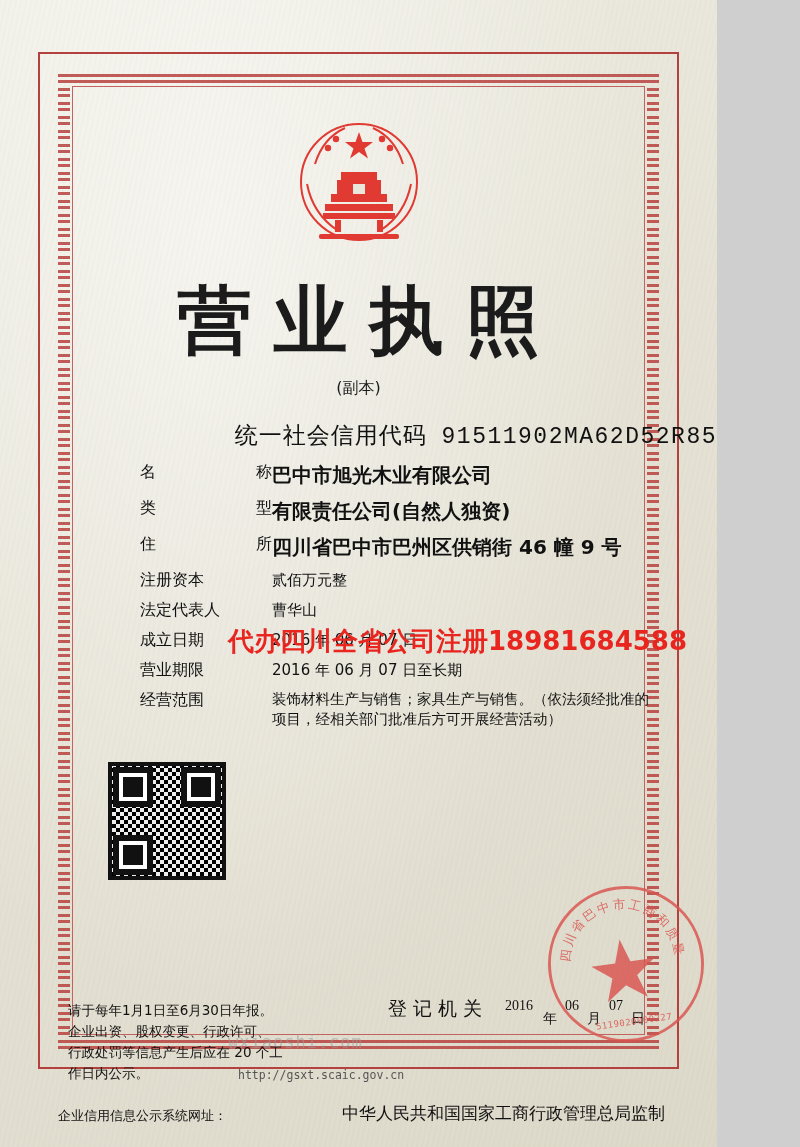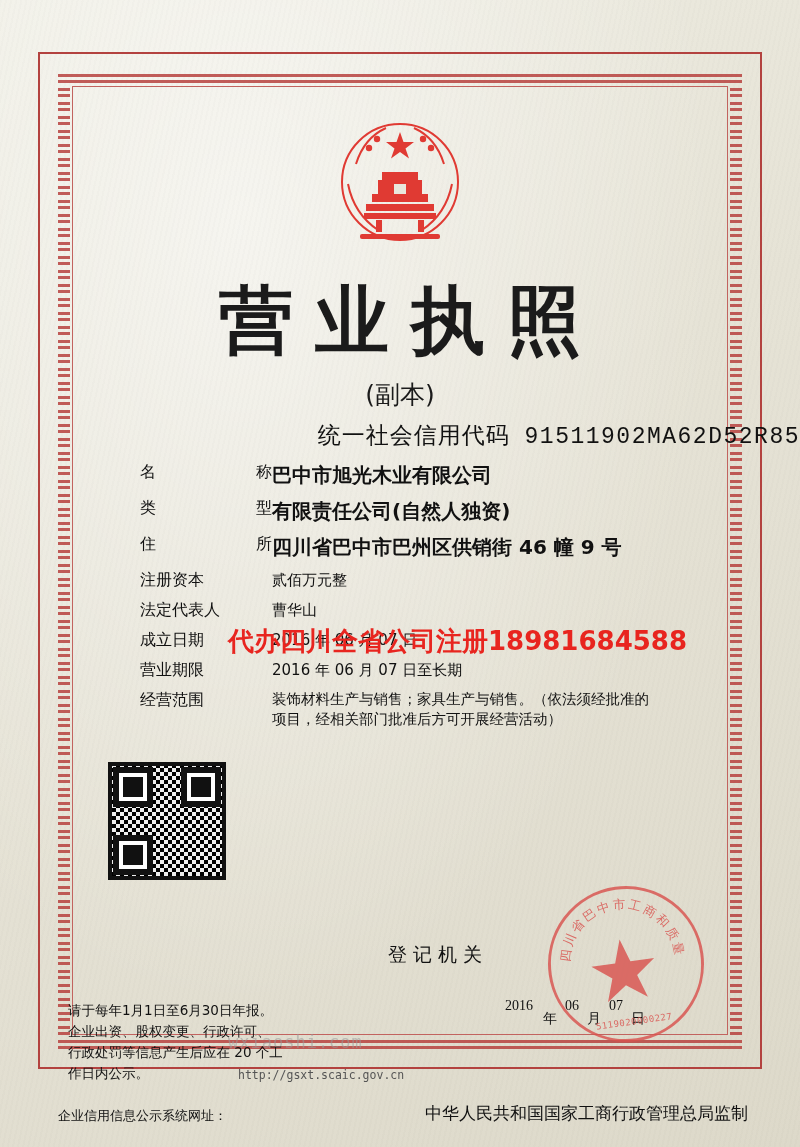--- a/index.html
+++ b/index.html
@@ -4,21 +4,21 @@
 <style>
   html,body{margin:0;padding:0;}
   body{
     width:800px;height:1147px;
     background:#cfcfcf;
     font-family:"Liberation Sans", sans-serif;
     overflow:hidden;
   }
   .page{
     position:relative;
-    width:800px;height:1147px;
+    width:717px;height:1147px;
     background:#e9e7dc;
     background-image:
       radial-gradient(ellipse at 30% 20%, rgba(255,255,255,.55), rgba(255,255,255,0) 60%),
       linear-gradient(150deg,#efeee4 0%,#e6e3d6 45%,#ddd9c9 100%);
     overflow:hidden;
   }
   
   .page:before{
     content:"";position:absolute;inset:0;
     background:
@@ -58,21 +58,21 @@
     font-family:"DejaVu Sans", sans-serif;
     font-weight:bold;
     font-size:74px;
     letter-spacing:22px;
     text-indent:22px;
     color:#1b1b1b;
   }
   .subtitle{
     position:absolute;top:378px;left:0;right:0;text-align:center;
     font-family:"DejaVu Sans", sans-serif;
-    font-size:25px;color:#1b1b1b;
+    font-size:16px;color:#1b1b1b;
   }
   .credit-code{
     position:absolute;top:420px;left:0;right:0;text-align:right;
     font-family:Liberation Mono, monospace;
     font-size:23px;color:#111;letter-spacing:1px;
   }
   .credit-code .num{letter-spacing:1.5px;}
 
   
   .fields{
@@ -108,21 +108,21 @@
     background-blend-mode:difference;
   }
   .qr .eye{position:absolute;width:28px;height:28px;background:#fff;border:6px solid #111;}
   .qr .eye.tl{left:5px;top:5px;}
   .qr .eye.tr{right:5px;top:5px;}
   .qr .eye.bl{left:5px;bottom:5px;}
   .qr .eye i{position:absolute;inset:4px;background:#111;display:block;}
 
   
   .registry{
-    position:absolute;left:388px;top:942px;
+    position:absolute;left:388px;top:996px;
     font-family:"DejaVu Sans", sans-serif;
     font-size:19px;letter-spacing:6px;color:#111;
   }
   .date-line{
     position:absolute;left:505px;top:996px;
     font-family:Liberation Serif, serif;
     font-size:14px;color:#111;
     display:flex;align-items:flex-end;gap:8px;
   }
   .date-line .y{margin-right:2px;}

